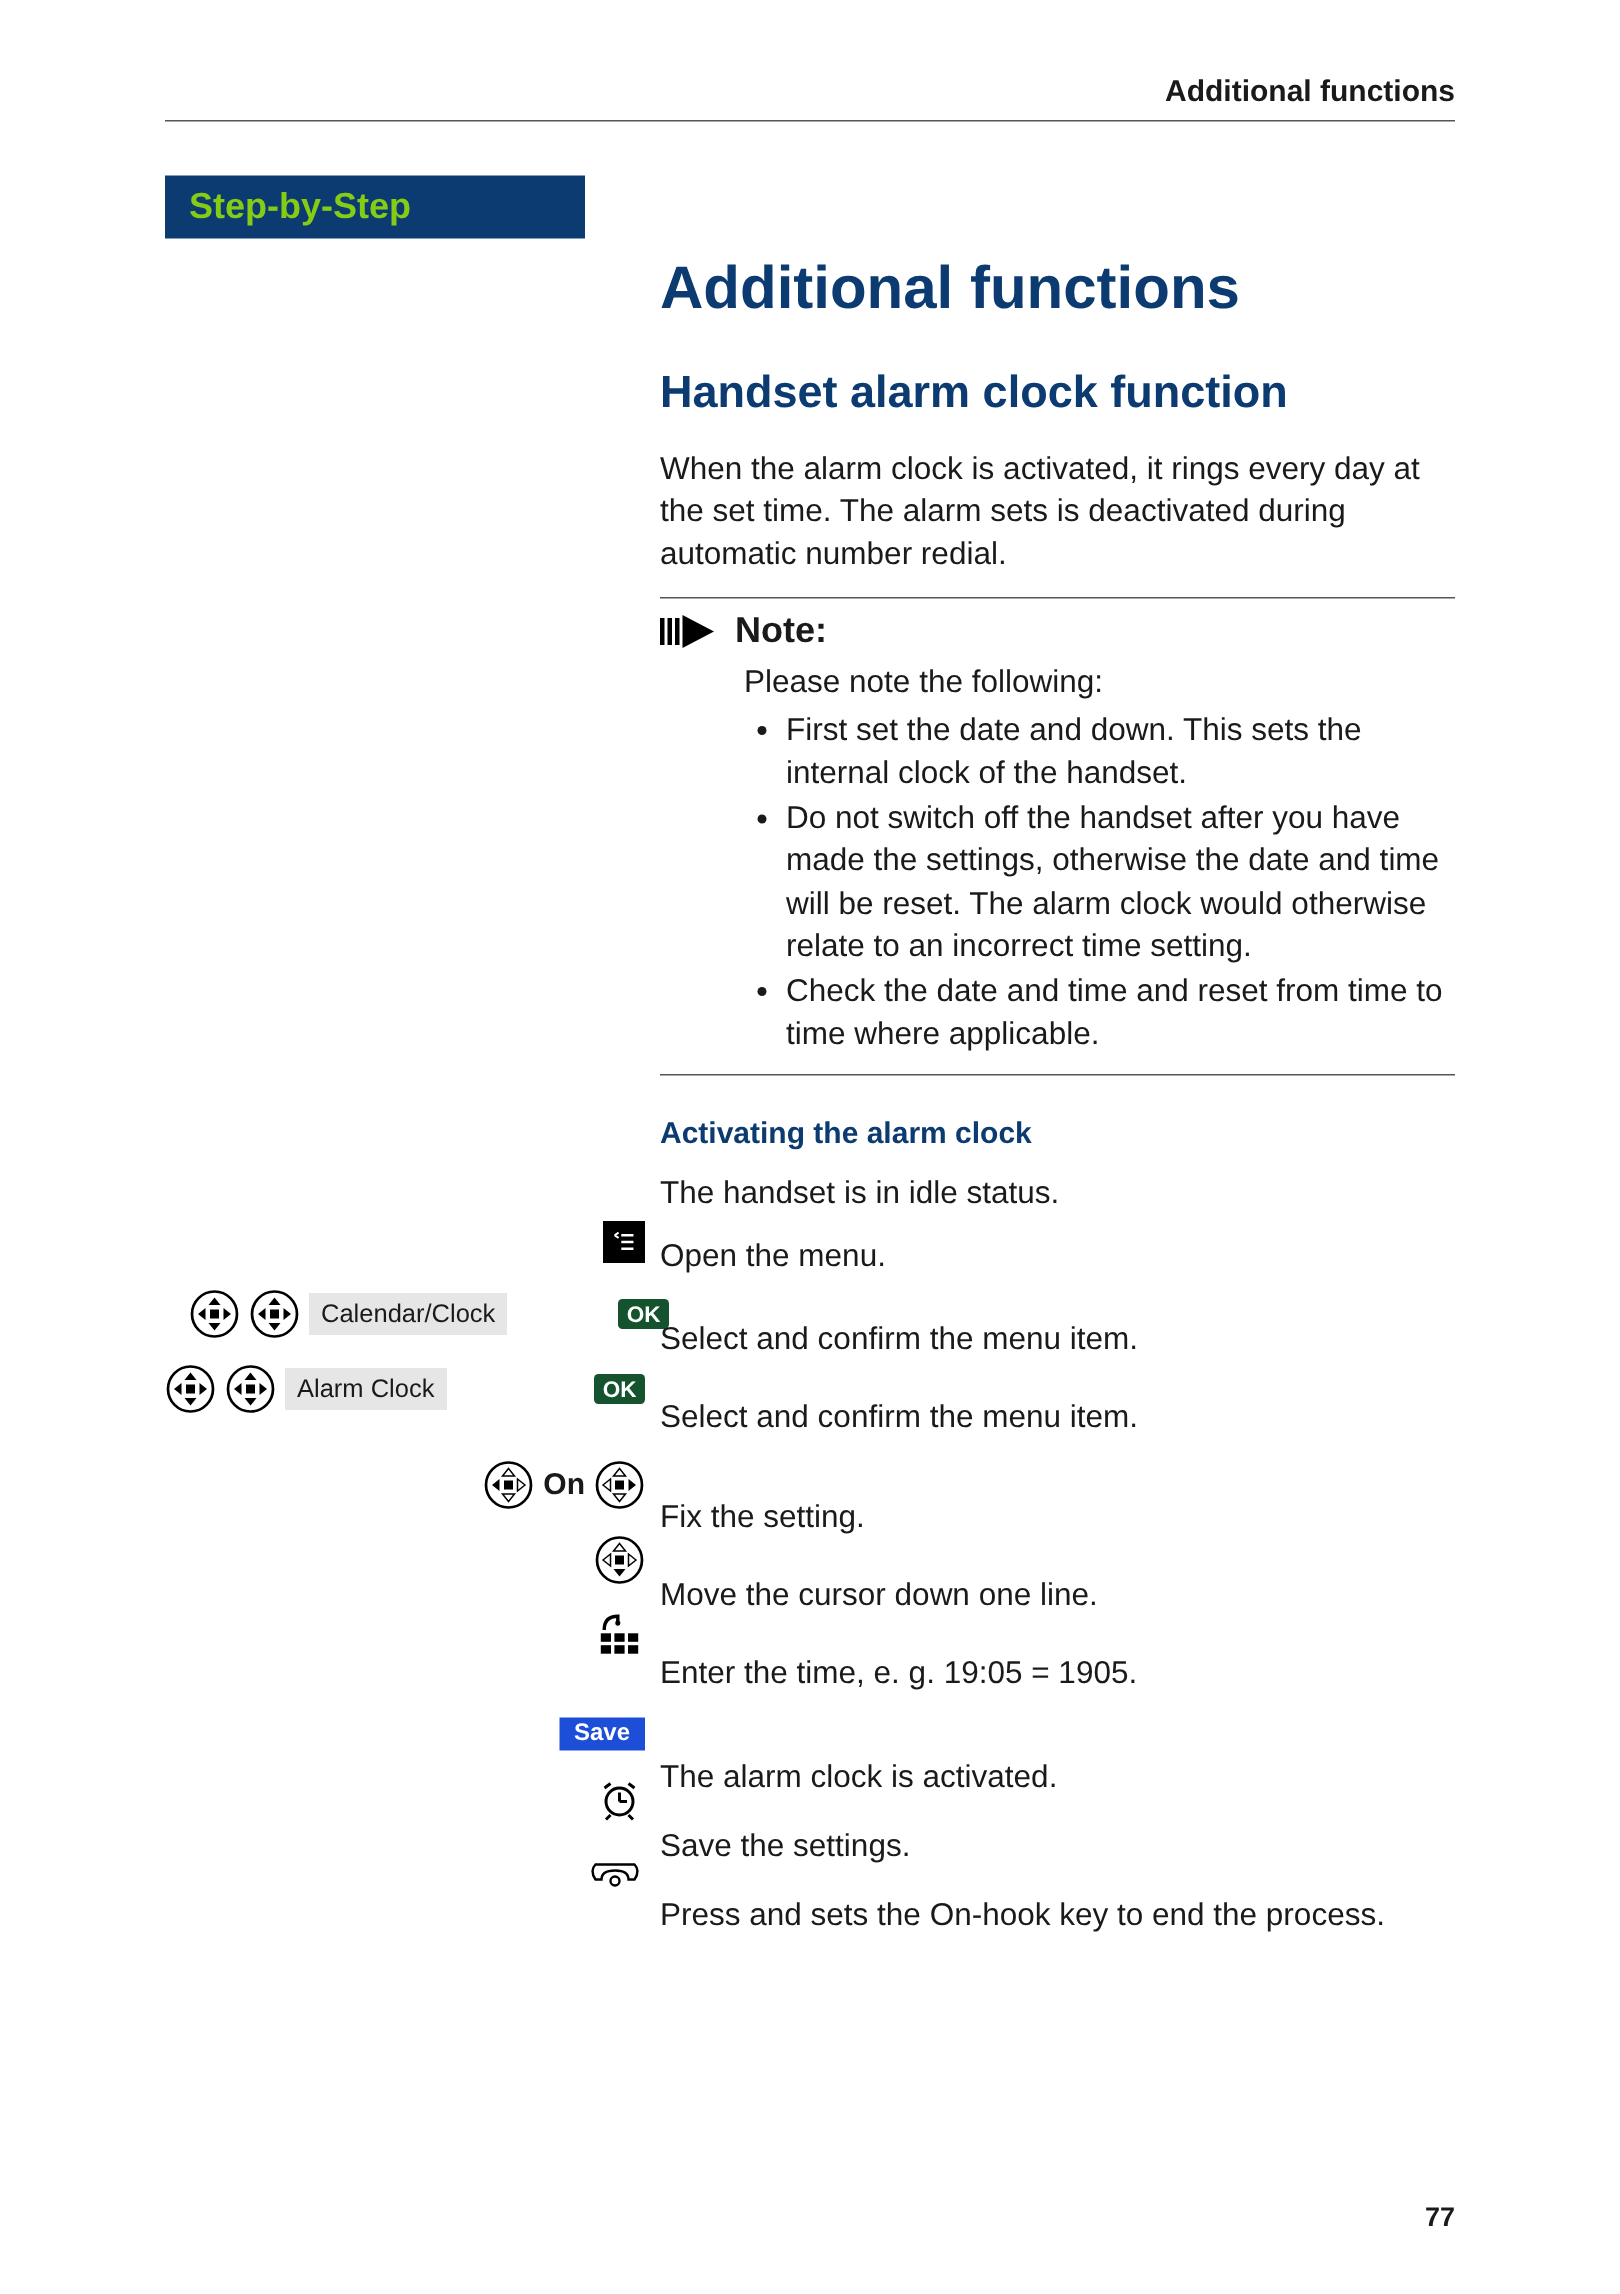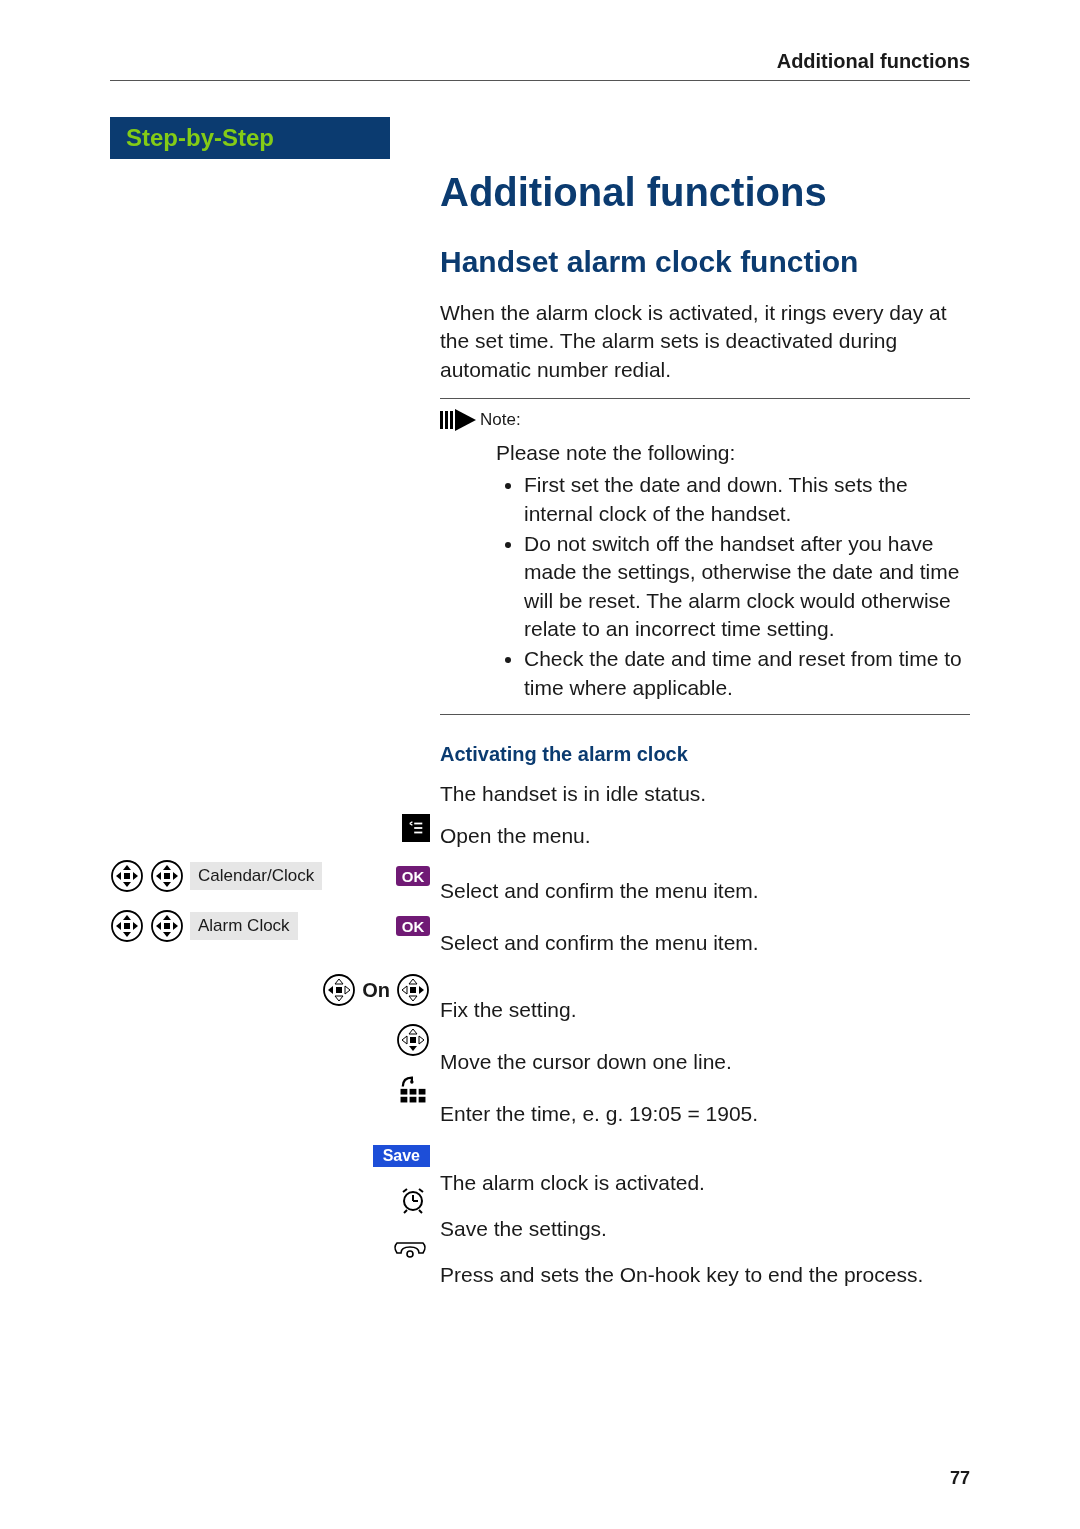--- a/index.html
+++ b/index.html
@@ -87,22 +87,23 @@
     border-bottom: 1px solid #555;
     padding: 8px 0 10px 0;
     margin-top: 14px;
   }
   .note-head {
     display: flex;
     align-items: center;
     margin-bottom: 6px;
   }
   .note-label {
-    font-weight: normal;
-    font-size: 17px;
+    font-weight: bold;
+    font-size: 24px;
+    margin-left: 10px;
   }
   .note-body {
     margin-left: 56px;
     font-size: 21px;
     line-height: 1.35;
   }
   .note-body ul {
     margin: 4px 0 0 0;
     padding-left: 28px;
   }
@@ -120,21 +121,21 @@
     background: #e6e6e6;
     font-size: 17px;
     padding: 4px 8px;
     margin-left: 6px;
     white-space: nowrap;
   }
   .ok-btn {
     display: inline-flex;
     align-items: center;
     justify-content: center;
-    background: #701a75;
+    background: #14532d;
     color: #fff;
     font-size: 15px;
     font-weight: bold;
     width: 34px;
     height: 20px;
     border-radius: 3px;
   }
   .save-btn {
     display: inline-flex;
     align-items: center;
@@ -255,21 +256,21 @@
       <span class="menu-icon">
         <svg viewBox="0 0 20 20" width="18" height="18">
             <path d="M3 5 L6 3 M3 5 L6 7" stroke="#fff" stroke-width="1.5" fill="none"></path>
             <line x1="8" y1="5" x2="17" y2="5" stroke="#fff" stroke-width="2"></line>
             <line x1="8" y1="10" x2="17" y2="10" stroke="#fff" stroke-width="2"></line>
             <line x1="8" y1="15" x2="17" y2="15" stroke="#fff" stroke-width="2"></line>
           </svg>
       </span>
     </div>
 
-    <div class="side-row" style="top:696px; left:0; width:100%;">
+    <div class="side-row" style="top:696px; left:16px; width:100%;">
       <svg class="nav-circle">
           <use href="#nav-all"></use>
         </svg>
       <svg class="nav-circle" style="margin-left:6px">
           <use href="#nav-all"></use>
         </svg>
       <span class="side-menu-box">Calendar/Clock</span>
       <span style="flex:1"></span>
       <span class="ok-btn">OK</span>
     </div>

